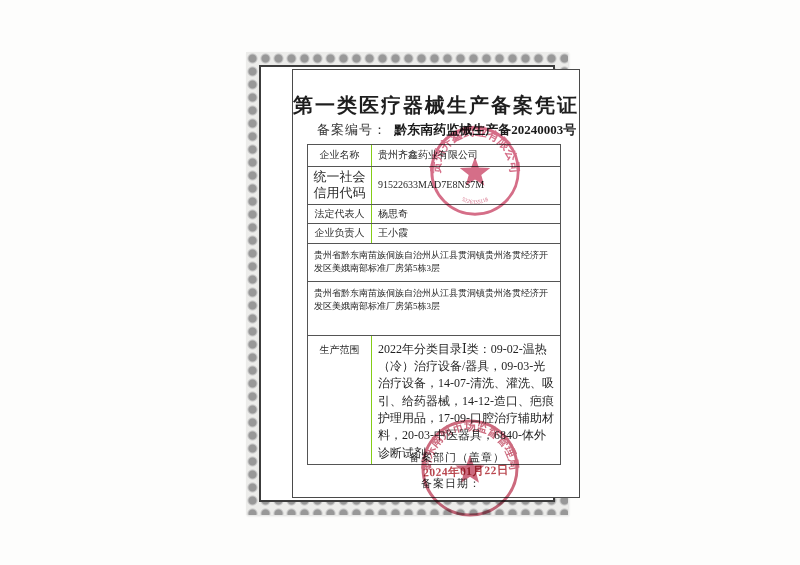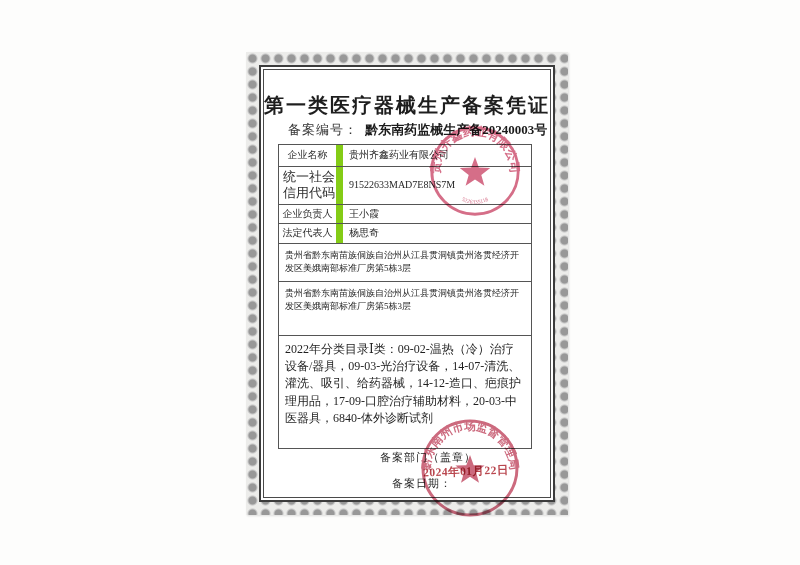--- a/index.html
+++ b/index.html
@@ -17,39 +17,39 @@
     background-image:radial-gradient(circle,#989898 0 3.5px,#c8c8c8 4.5px,rgba(255,255,255,0) 5.6px);
     background-size:13px 13px;
     box-shadow:1px 1px 2px rgba(0,0,0,.12);
   }
   .frame-outer{
     width:100%;height:100%;box-sizing:border-box;background:#ffffff;
     border:2px solid #3c3c3c;padding:2px;
   }
   .frame-inner{
     width:100%;height:100%;box-sizing:border-box;border:1px solid #4a4a4a;
-    position:relative;background:#fff;
+    position:relative;background:#fff;margin-left:29px;
   }
   .title{
     position:absolute;top:22px;left:0;width:100%;text-align:center;
     font-size:20px;font-weight:bold;letter-spacing:2px;color:#1e1e1e;
   }
   .record{position:absolute;top:51px;left:24px;font-size:13px;white-space:nowrap;}
   .record .lbl{letter-spacing:1px;color:#333;}
   .record .val{font-weight:bold;color:#1c1c1c;margin-left:4px;}
   
   .table{
     position:absolute;left:14px;top:74px;width:254px;box-sizing:border-box;
     border:1px solid #555;background:#fff;
   }
   .tr{display:flex;border-top:1px solid #555;box-sizing:border-box;}
   .tr:first-child{border-top:none;}
   .th{
-    width:64px;box-sizing:border-box;border-right:7px solid #84cc16;
-    display:flex;align-items:center;justify-content:center;text-align:right;
+    width:64px;box-sizing:border-box;border-right:1px solid #84cc16;
+    display:flex;align-items:center;justify-content:center;text-align:center;
     font-size:10px;padding:2px 1px;color:#2d2d2d;line-height:1.25;
   }
   .td{
     flex:1;box-sizing:border-box;font-size:10px;padding:2px 6px;
     display:flex;align-items:center;color:#1f1f1f;line-height:1.45;
   }
   .h21{min-height:21px}.h18{min-height:18px}.h38{min-height:38px}
   .h54{min-height:54px}.h113{min-height:113px}
   .top .th{align-items:flex-start;padding-top:8px;}
   .top .td{align-items:flex-start;padding-top:5px;}
@@ -88,34 +88,35 @@
         <div class="table">
           <div class="tr h21">
             <div class="th">企业名称</div>
             <div class="td">贵州齐鑫药业有限公司</div>
           </div>
           <div class="tr h18">
             <div class="th" style="font-size:13px">统一社会信用代码</div>
             <div class="td">91522633MAD7E8NS7M</div>
           </div>
           <div class="tr h18">
+            <div class="th">法定代表人</div>
+            <div class="td">杨思奇</div>
+          </div>
+          <div class="tr h18">
             <div class="th">企业负责人</div>
             <div class="td">王小霞</div>
-          </div>
-          <div class="tr h18">
-            <div class="th">法定代表人</div>
-            <div class="td">杨思奇</div>
           </div>
           <div class="tr h38">
             <div class="td addr">贵州省黔东南苗族侗族自治州从江县贯洞镇贵州洛贯经济开发区美娥南部标准厂房第5栋3层</div>
           </div>
           <div class="tr h54 top">
             <div class="td addr">贵州省黔东南苗族侗族自治州从江县贯洞镇贵州洛贯经济开发区美娥南部标准厂房第5栋3层</div>
           </div>
           <div class="tr h113 top">
+            <div class="th">生产范围</div>
             <div class="td scope">2022年分类目录Ⅰ类：09-02-温热（冷）治疗设备/器具，09-03-光治疗设备，14-07-清洗、灌洗、吸引、给药器械，14-12-造口、疤痕护理用品，17-09-口腔治疗辅助材料，20-03-中医器具，6840-体外诊断试剂</div>
           </div>
         </div>
 
         <div class="dept">备案部门（盖章）</div>
         <div class="datel">备案日期：</div>
 
       </div>
     </div>
   </div>

